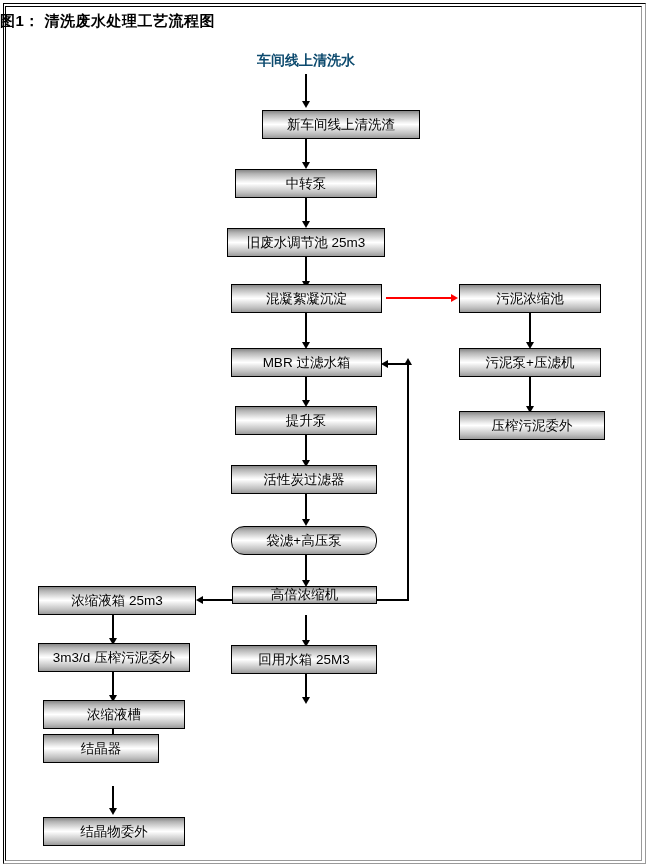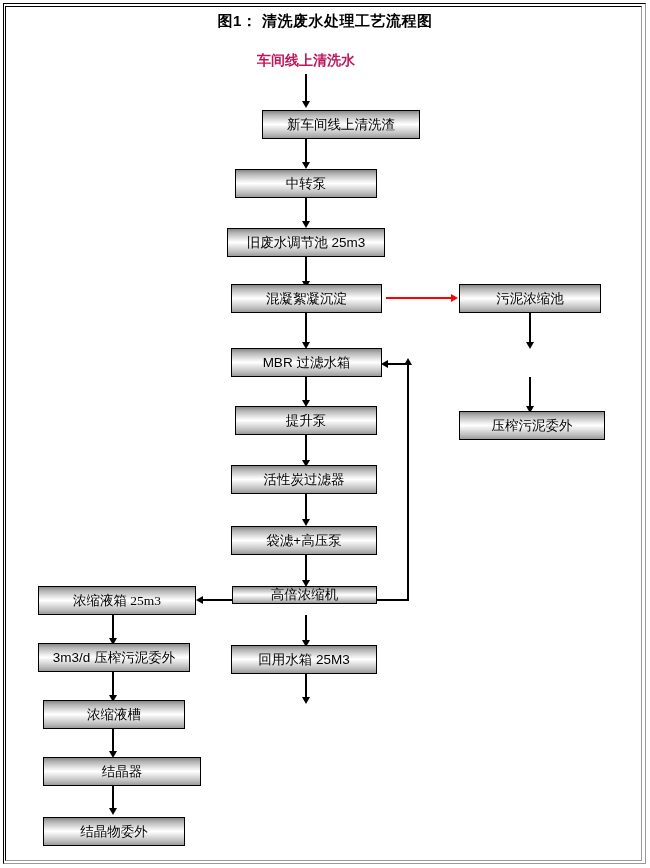--- a/index.html
+++ b/index.html
@@ -23,27 +23,27 @@
   }
   #border-inner{
     position:absolute;left:5px;top:6px;width:637px;height:855px;
     box-sizing:border-box;
     border-top:1px solid #000;border-left:1px solid #000;
     border-right:1px solid #9a9a9a;border-bottom:1px solid #9a9a9a;
   }
 
   .title{
     position:absolute;left:0;top:12px;width:650px;
-    text-align:center;
+    text-align:left;
     font-size:15px;font-weight:bold;color:#000;
     letter-spacing:0.5px;
   }
   .src-label{
     position:absolute;
-    font-size:14px;font-weight:bold;color:#be185d;
+    font-size:14px;font-weight:bold;color:#0c4a6e;
     text-align:center;white-space:nowrap;
   }
 
   
   .box{
     position:absolute;
     box-sizing:border-box;
     border:1px solid #000000;
     background:linear-gradient(to bottom,
         #878787 0%, #b4b4b4 14%, #f2f2f2 42%, #ffffff 50%,
@@ -126,21 +126,21 @@
   <div class="box" style="left:235px;top:406px;width:142px;height:29px;">提升泵</div>
 
   <div class="vline" style="left:305px;top:435px;height:28px;"></div>
   <div class="arrow-down" style="left:302px;top:460px;"></div>
 
   <div class="box" style="left:231px;top:465px;width:146px;height:29px;">活性炭过滤器</div>
 
   <div class="vline" style="left:305px;top:494px;height:28px;"></div>
   <div class="arrow-down" style="left:302px;top:519px;"></div>
 
-  <div class="box" style="left:231px;top:526px;width:146px;height:29px;">袋滤+高压泵</div>
+  <div class="box" style="left:231px;top:526px;width:146px;height:29px;border-radius:13px;">袋滤+高压泵</div>
 
   <div class="vline" style="left:305px;top:555px;height:28px;"></div>
   <div class="arrow-down" style="left:302px;top:580px;"></div>
 
   <div class="box" style="left:232px;top:586px;width:145px;height:18px;">高倍浓缩机</div>
 
   <div class="hline" style="left:203px;top:599px;width:30px;"></div>
   <div class="arrow-left" style="left:196px;top:596px;"></div>
 
   <div class="hline" style="left:377px;top:599px;width:32px;"></div>
@@ -156,41 +156,42 @@
 
   <div class="vline" style="left:305px;top:674px;height:26px;"></div>
   <div class="arrow-down" style="left:302px;top:697px;"></div>
 
 
   <div class="box" style="left:459px;top:284px;width:142px;height:29px;">污泥浓缩池</div>
 
   <div class="vline" style="left:529px;top:313px;height:32px;"></div>
   <div class="arrow-down" style="left:526px;top:342px;"></div>
 
+  <div class="box" style="left:459px;top:348px;width:142px;height:29px;">污泥泵+压滤机</div>
 
   <div class="vline" style="left:529px;top:377px;height:32px;"></div>
   <div class="arrow-down" style="left:526px;top:406px;"></div>
 
   <div class="box" style="left:459px;top:411px;width:146px;height:29px;">压榨污泥委外</div>
 
-  <div class="box" style="left:38px;top:586px;width:158px;height:29px;font-family:Liberation Serif, serif;">浓缩液箱 25m3</div>
+  <div class="box" style="left:38px;top:586px;width:158px;height:29px;">浓缩液箱 25m3</div>
 
   <div class="vline" style="left:112px;top:615px;height:26px;"></div>
   <div class="arrow-down" style="left:109px;top:638px;"></div>
 
   <div class="box" style="left:38px;top:643px;width:152px;height:29px;">3m3/d 压榨污泥委外</div>
 
   <div class="vline" style="left:112px;top:672px;height:26px;"></div>
   <div class="arrow-down" style="left:109px;top:695px;"></div>
 
   <div class="box" style="left:43px;top:700px;width:142px;height:29px;">浓缩液槽</div>
 
   <div class="vline" style="left:112px;top:729px;height:25px;"></div>
   <div class="arrow-down" style="left:109px;top:751px;"></div>
 
-  <div class="box" style="left:43px;top:757px;width:158px;height:29px;">结晶器</div>
+  <div class="box" style="left:43px;top:734px;width:116px;height:29px;">结晶器</div>
 
   <div class="vline" style="left:112px;top:786px;height:25px;"></div>
   <div class="arrow-down" style="left:109px;top:808px;"></div>
 
   <div class="box" style="left:43px;top:817px;width:142px;height:29px;">结晶物委外</div>
 
 </div>
 
 </body></html>

